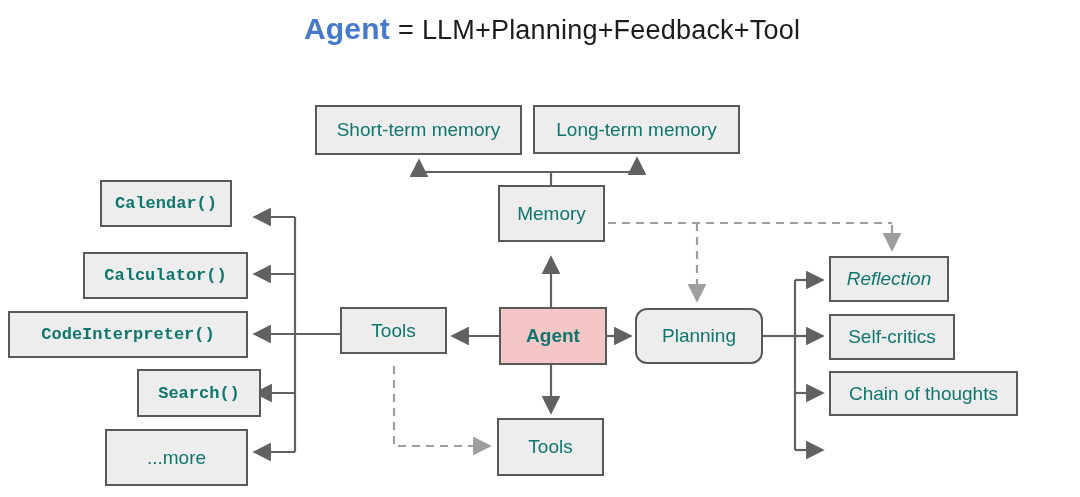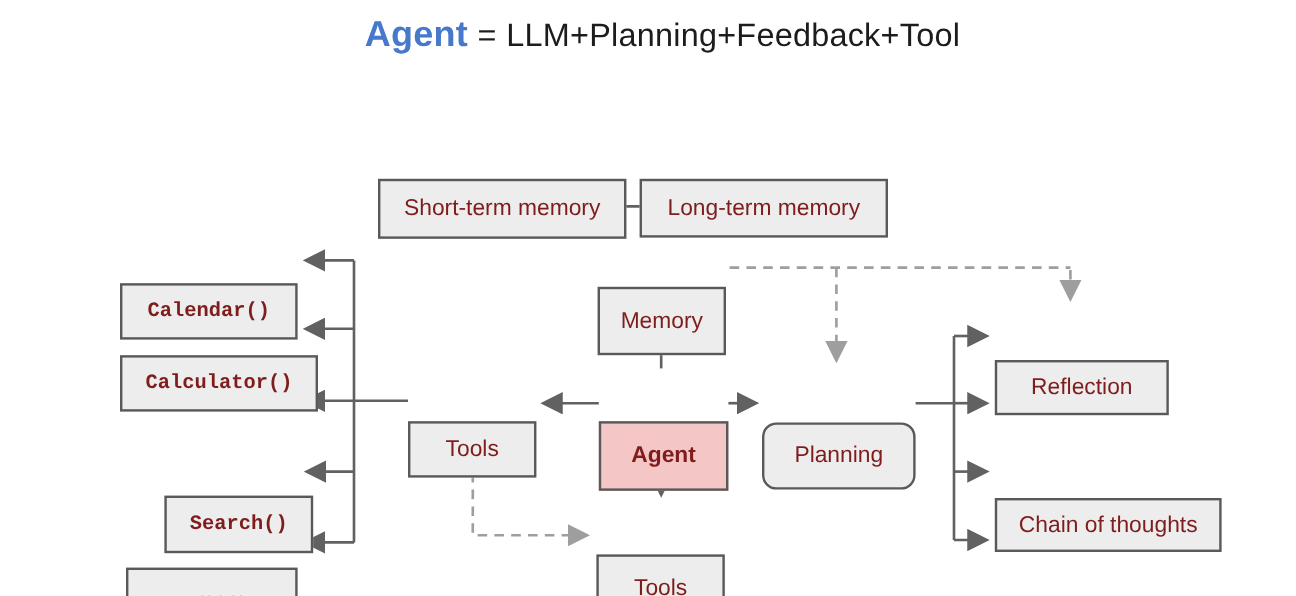--- a/index.html
+++ b/index.html
@@ -54,23 +54,22 @@
   .arrow-dark { fill: var(--line); }
   .arrow-gray { fill: var(--dashed-line); }
   .node {
     position: absolute;
     background: var(--box-fill);
     border: 2px solid var(--box-border);
     display: flex;
     align-items: center;
     justify-content: center;
     font-size: 19px;
-    color: #7f1d1d;
+    color: #0f766e;
     white-space: nowrap;
-    margin-top: 44px;
   }
   .node.mono {
     font-family: "Liberation Mono", "DejaVu Sans Mono", monospace;
     font-weight: bold;
     font-size: 17px;
   }
   .node.node-agent {
     background: var(--agent-fill);
     font-weight: bold;
   }
@@ -119,28 +118,30 @@
     <path class="edge-solid" d="M795 450 H821" marker-end="url(#arrowDark)"></path>
 
     <path class="edge-dashed" d="M608 223 H892"></path>
     <path class="edge-dashed" d="M697 223 V299" marker-end="url(#arrowGray)"></path>
     <path class="edge-dashed" d="M892 225 V248" marker-end="url(#arrowGray)"></path>
     <path class="edge-dashed" d="M394 366 V446 H488" marker-end="url(#arrowGray)"></path>
   </svg>
 
   <div class="node" style="left:315px; top:105px; width:207px; height:50px;">Short-term memory</div>
   <div class="node" style="left:533px; top:105px; width:207px; height:49px;text-align:center;">Long-term memory</div>
-  <div class="node" style="left:498px; top:195px; width:107px; height:57px;">Memory</div>
+  <div class="node" style="left:498px; top:185px; width:107px; height:57px;">Memory</div>
 
   <div class="node" style="left:340px; top:307px; width:107px; height:47px;">Tools</div>
   <div class="node node-agent" style="left:499px; top:307px; width:108px; height:58px;">Agent</div>
   <div class="node" style="left:635px; top:308px; width:128px; height:56px;border-radius:12px;">Planning</div>
   <div class="node" style="left:497px; top:418px; width:107px; height:58px;">Tools</div>
 
-  <div class="node mono" style="left:100px; top:192px; width:148px; height:47px;text-align:center;">Calendar()</div>
-  <div class="node mono" style="left:100px; top:252px; width:165px; height:47px;">Calculator()</div>
+  <div class="node mono" style="left:100px; top:180px; width:132px; height:47px;text-align:center;">Calendar()</div>
+  <div class="node mono" style="left:83px; top:252px; width:165px; height:47px;">Calculator()</div>
+  <div class="node mono" style="left:8px; top:311px; width:240px; height:47px;">CodeInterpreter()</div>
   <div class="node mono" style="left:137px; top:369px; width:124px; height:48px;">Search()</div>
   <div class="node" style="left:105px; top:429px; width:143px; height:57px;">...more</div>
 
-  <div class="node" style="left:829px; top:256px; width:145px; height:46px;">Reflection</div>
+  <div class="node" style="left:829px; top:256px; width:120px; height:46px;font-style:italic;">Reflection</div>
+  <div class="node" style="left:829px; top:314px; width:126px; height:46px;">Self-critics</div>
   <div class="node" style="left:829px; top:371px; width:189px; height:45px;">Chain of thoughts</div>
 
 </div>
 
 </body></html>

